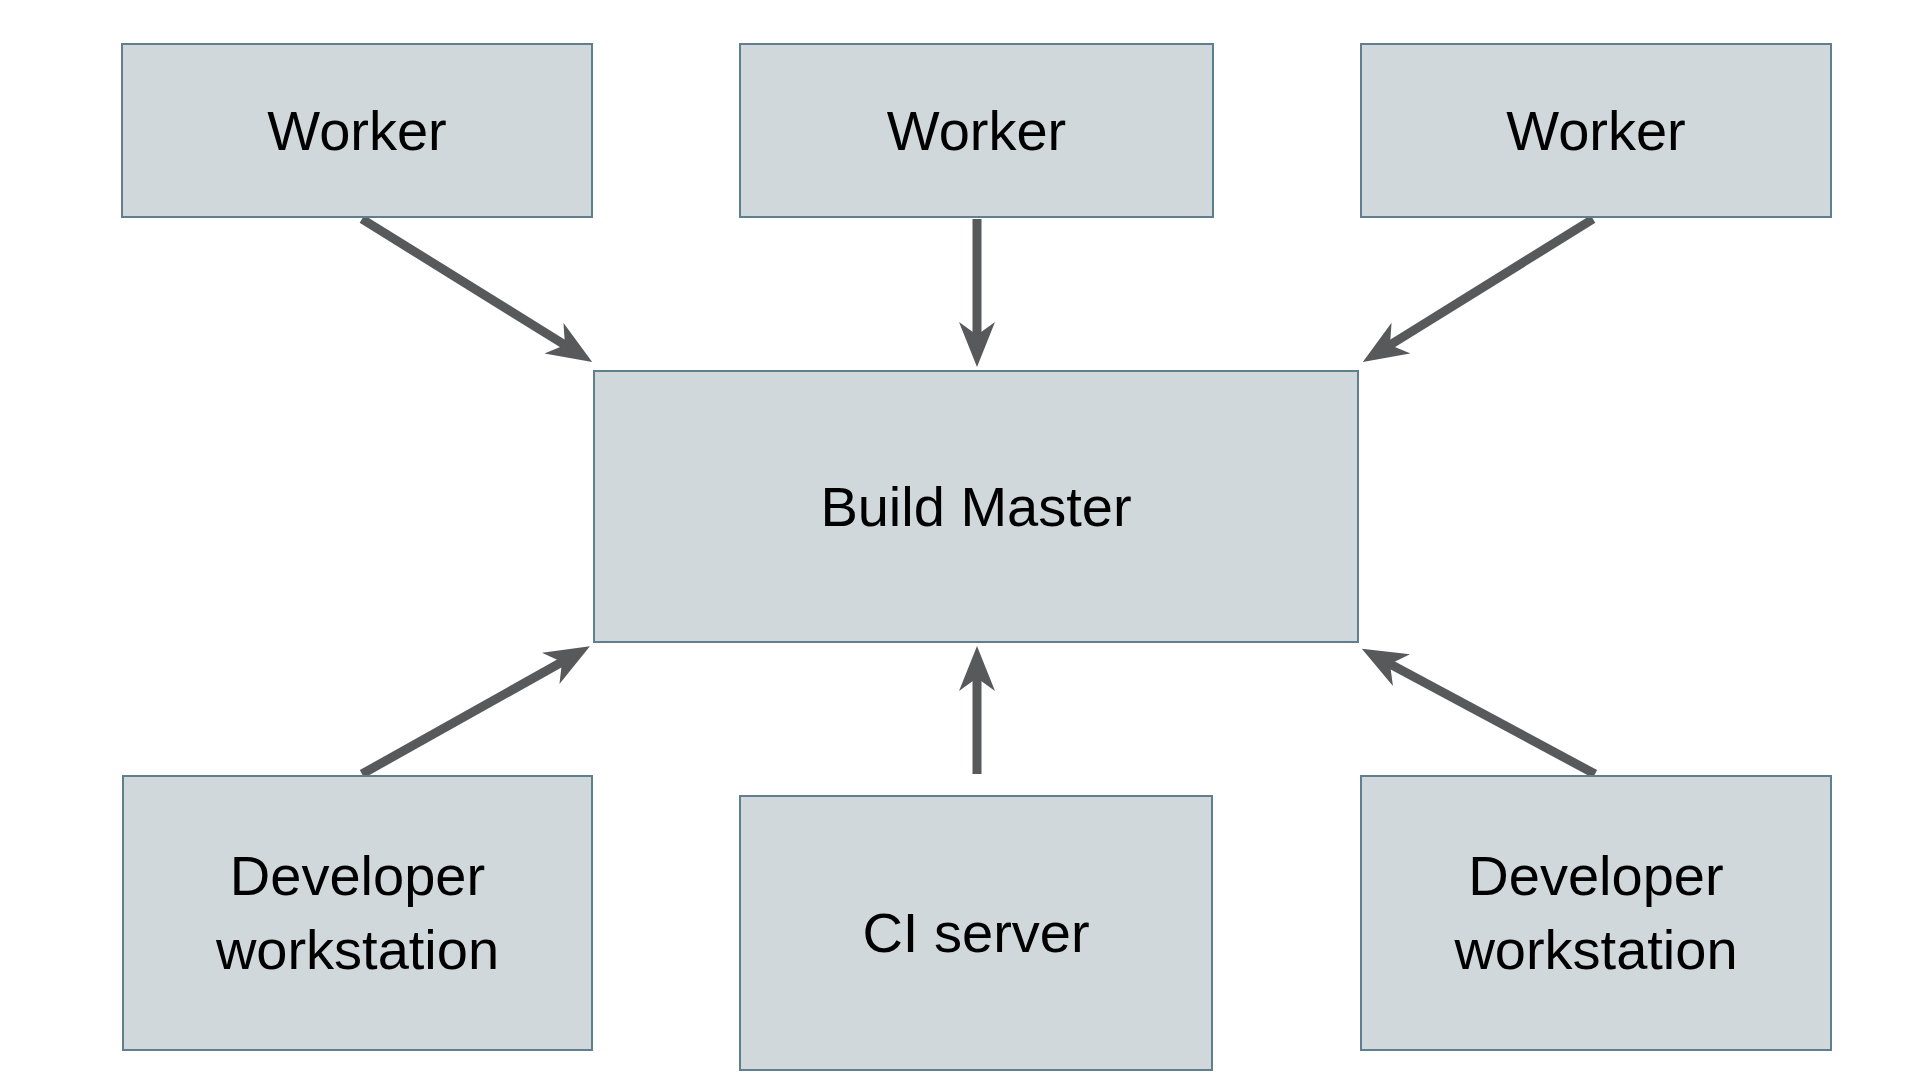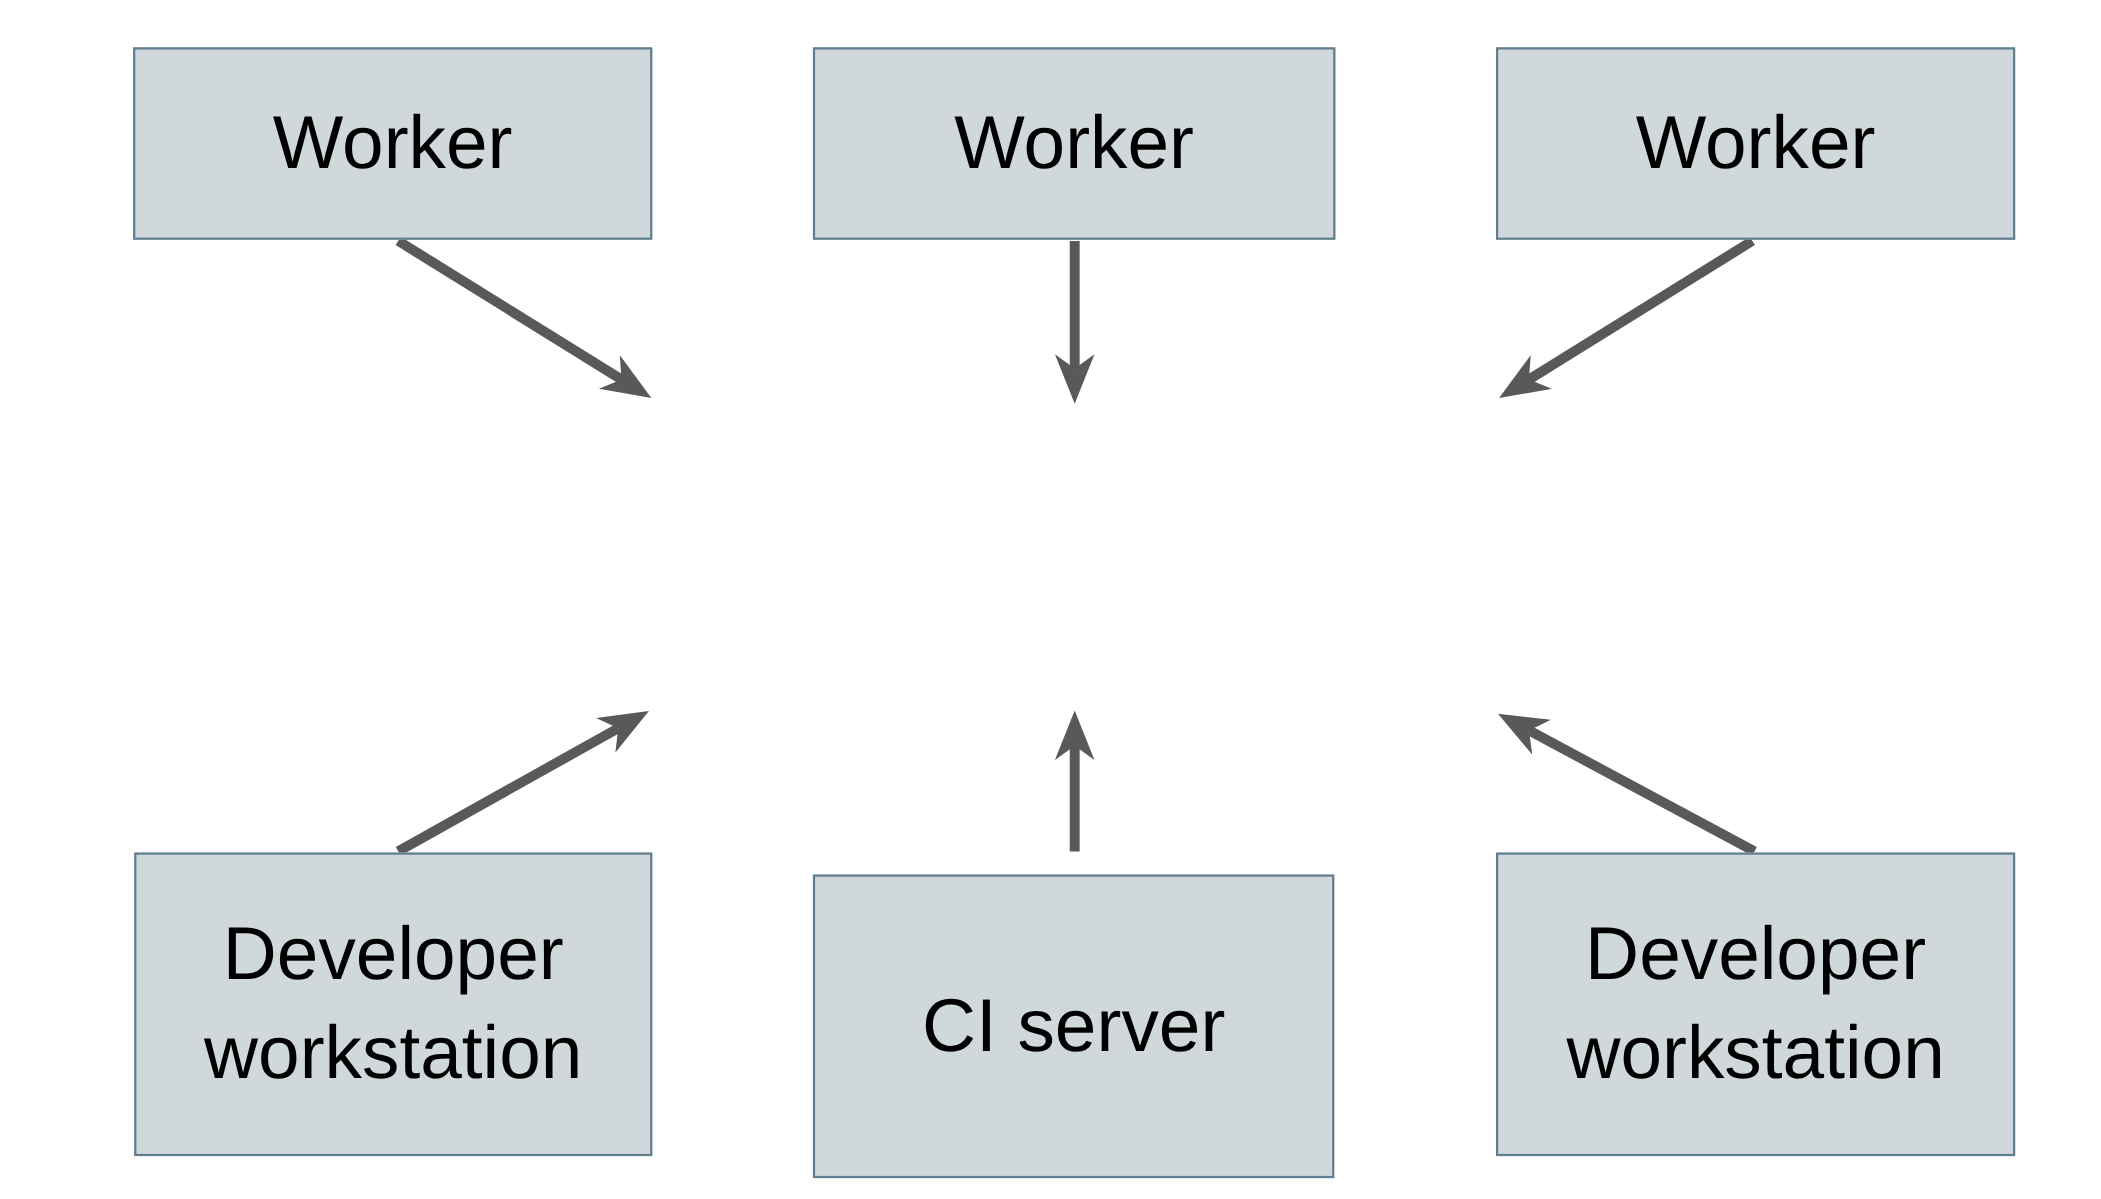--- a/index.html
+++ b/index.html
@@ -26,21 +26,21 @@
   .node {
     position: absolute;
     box-sizing: border-box;
     background: #d0d8db;
     border: 2px solid #5f7e8e;
     display: flex;
     align-items: center;
     justify-content: center;
     text-align: center;
     color: #000000;
-    font-size: 68px;
+    font-size: 56px;
     line-height: 1.32;
     padding: 0 10px;
   }
   .n-w1 { left: 121px;  top: 43px;  width: 472px; height: 175px; }
   .n-w2 { left: 739px;  top: 43px;  width: 475px; height: 175px; }
   .n-w3 { left: 1360px; top: 43px;  width: 472px; height: 175px; }
   .n-bm { left: 593px;  top: 370px; width: 766px; height: 273px; }
   .n-d1 { left: 122px;  top: 775px; width: 471px; height: 276px; }
   .n-ci { left: 739px;  top: 775px; width: 474px; height: 276px; margin-top: 20px; }
   .n-d2 { left: 1360px; top: 775px; width: 472px; height: 276px; }
@@ -69,20 +69,23 @@
   </div>
 
   <div class="node n-w2">
     <span>Worker</span>
   </div>
 
   <div class="node n-w3">
     <span>Worker</span>
   </div>
 
+  <div class="node n-bm">
+    <span>Build Master</span>
+  </div>
 
   <div class="node n-d1">
     <span>Developer workstation</span>
   </div>
 
   <div class="node n-ci">
     <span>CI server</span>
   </div>
 
   <div class="node n-d2">

